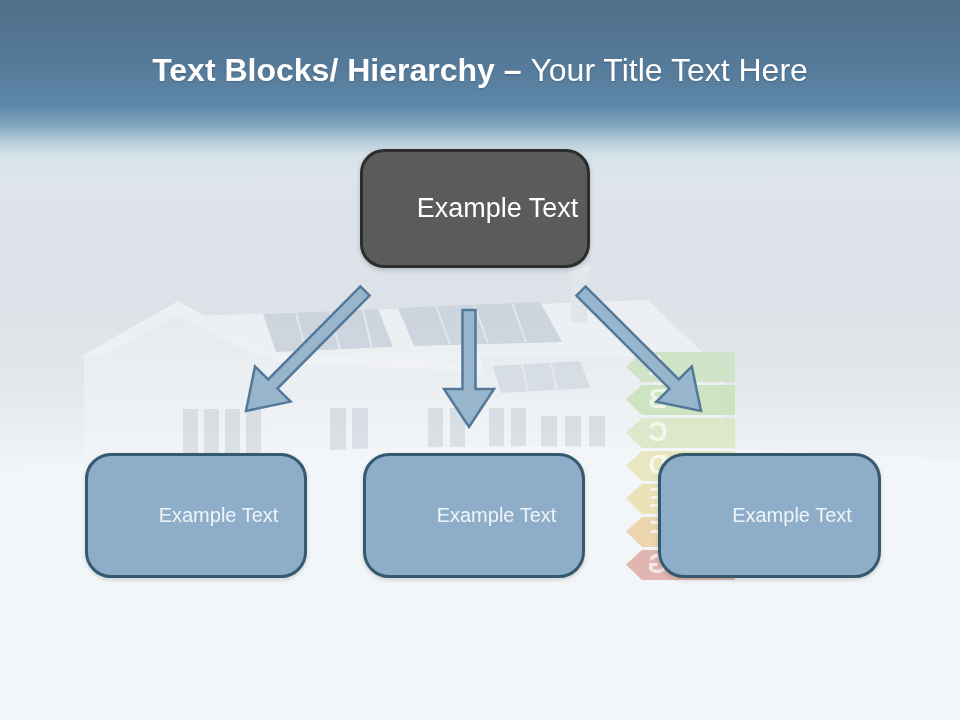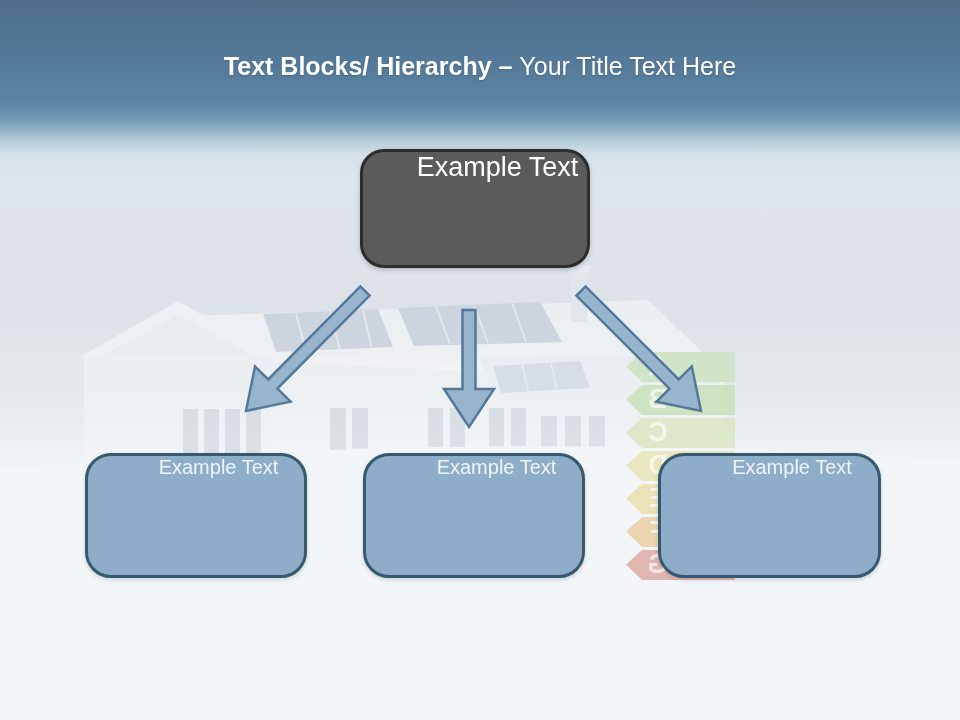--- a/index.html
+++ b/index.html
@@ -18,28 +18,28 @@
       #dde4ea 175px,
       #dde2e8 310px,
       #e3e8ec 390px,
       #ebeff2 435px,
       #f2f5f8 470px,
       #f4f7f9 720px);
   }
   .bg-svg{position:absolute;left:0;top:0;pointer-events:none;}
   .title{
     position:absolute;left:0;top:52px;width:100%;
-    text-align:center;color:#ffffff;font-size:25px;
+    text-align:center;color:#ffffff;font-size:32px;
     text-shadow:0 1px 2px rgba(0,0,0,0.18);
     white-space:nowrap;
   }
   .title .b{font-weight:700;}
   .title .r{font-weight:400;}
   .node{
-    position:absolute;display:flex;justify-content:center;
+    position:absolute;display:flex;align-items:center;justify-content:center;
     box-sizing:border-box;text-align:center;cursor:default;padding-left:45px;
   }
   .root-node{
     left:360px;top:149px;width:230px;height:119px;
     background:#5b5b5b;border:3px solid #2d2d2d;border-radius:24px;
     color:#ffffff;font-size:27px;
     box-shadow:0 2px 4px rgba(40,50,60,0.25);
   }
   .child-node{
     top:453px;width:222px;height:125px;

